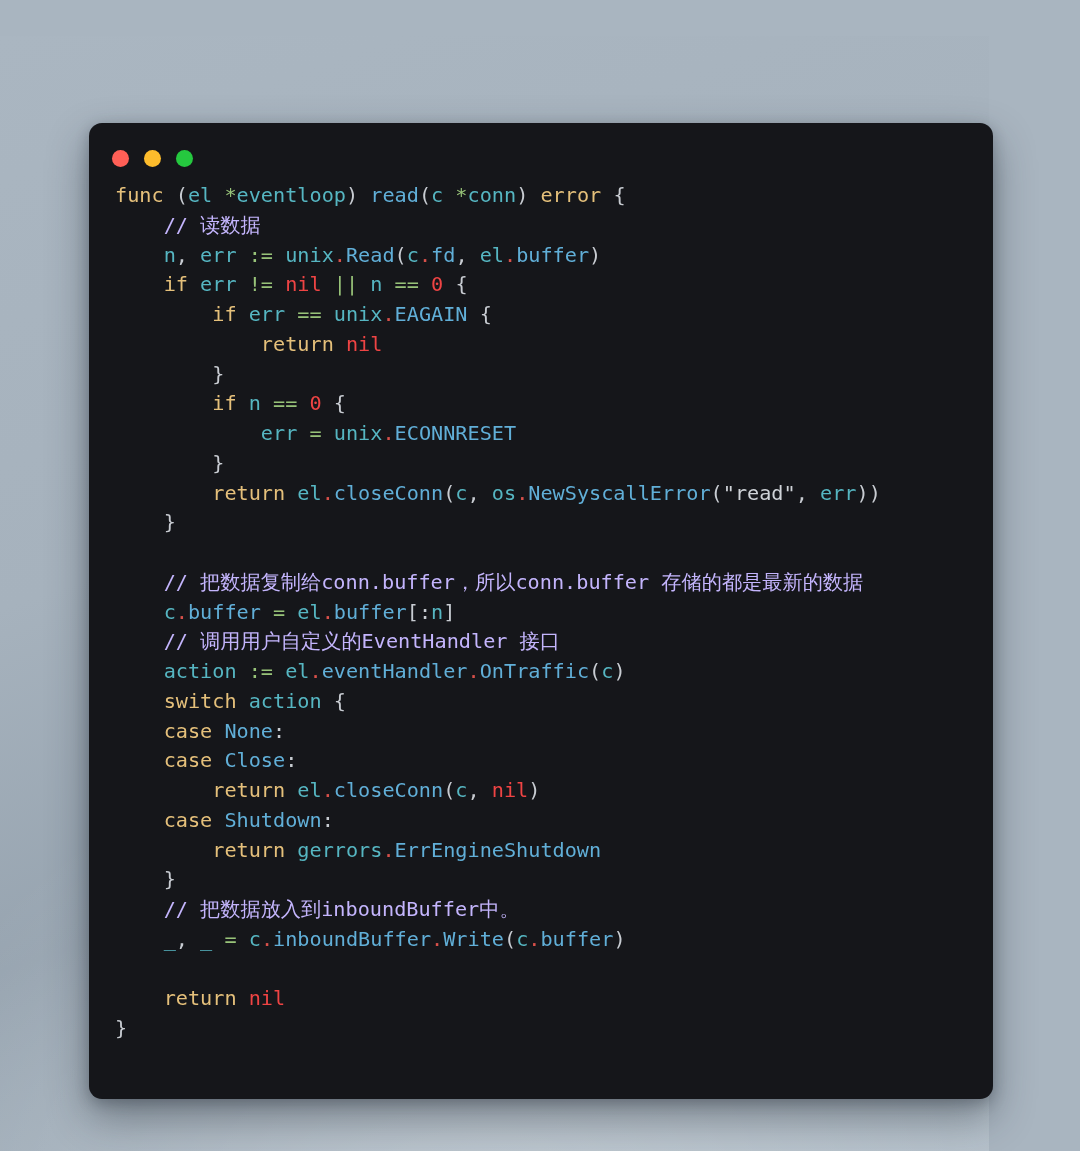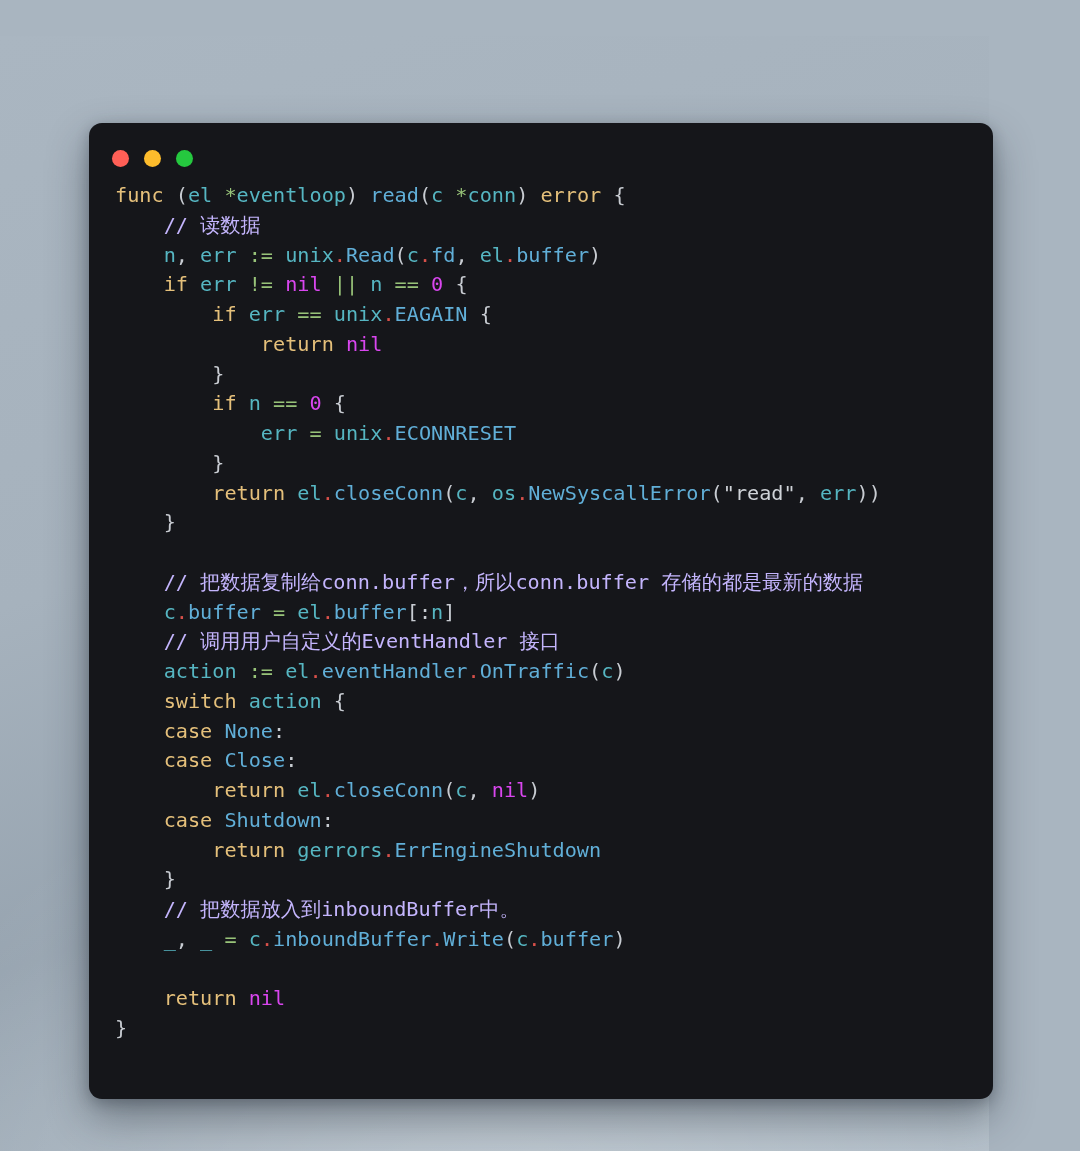--- a/index.html
+++ b/index.html
@@ -66,21 +66,21 @@
     white-space: pre;
     color: #d6d9de;
     -webkit-font-smoothing: antialiased;
   }
   .ln { display: block; height: 29.75px; }
   .ln.blank { }
   .k   { color: #e5c07b; }            
   .id  { color: #56b6c2; }            
   .fn  { color: #61afd8; }            
   .op  { color: #98c379; }            
-  .lit { color: #d946ef; }            
+  .lit { color: #ef4444; }            
   .str { color: #cfd3d8; }            
   .pun { color: #c8ccd2; }            
   .dot { color: #d8504a; }            
   .cm  { color: #c4b5fd; }            
 </style>
 </head>
 <body>
 
 <div id="desktop">
 

